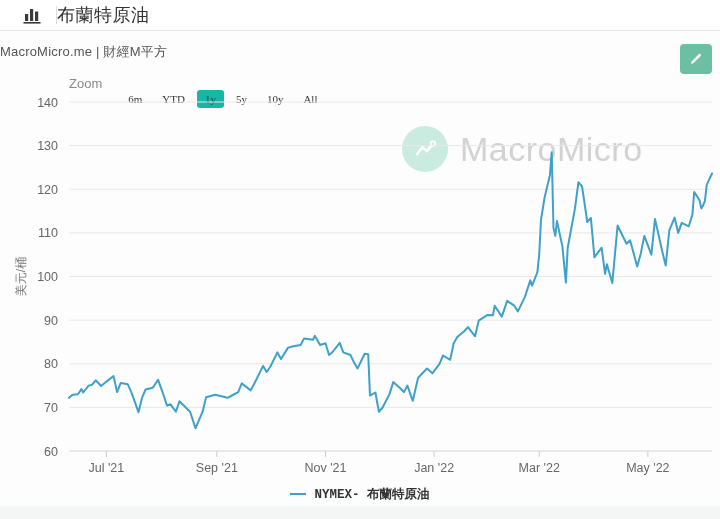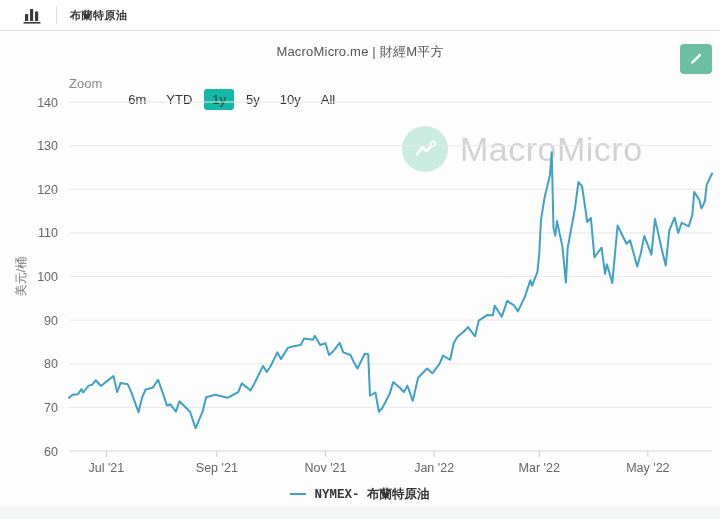--- a/index.html
+++ b/index.html
@@ -6,37 +6,37 @@
   html,body { width:720px; height:519px; background:#ffffff; overflow:hidden;
               font-family:"Liberation Sans", sans-serif; }
   .page { position:relative; width:720px; height:519px; background:#fdfdfd; }
 
   
   .top-bar { position:absolute; left:0; top:0; width:720px; height:31px;
              background:#ffffff; border-bottom:1px solid #e4e4e4;
              display:flex; align-items:center; }
   .chart-type-icon { margin-left:22px; width:22px; height:20px; display:flex; }
   .tb-divider { width:1px; height:18px; background:#dddddd; margin-left:12px; }
-  .page-title { margin-left:13px; font-size:11px; color:#333333; font-weight:700; letter-spacing:.5px; }
+  .page-title { font-size:18px; color:#333333; font-weight:400; letter-spacing:.5px; }
 
   
   .sub-row { position:absolute; left:0; top:31px; width:720px; height:44px; }
-  .source-caption { position:absolute; left:0; top:12px; width:720px; text-align:center;
+  .source-caption { position:absolute; left:0; top:12px; width:720px; 
                     font-size:13px; color:#555555; letter-spacing:.2px; }
   .edit-btn { position:absolute; left:680px; top:13px; width:32px; height:30px;
               border:none; border-radius:4px; background:#6cbfa2; cursor:pointer;
               display:flex; align-items:center; justify-content:center; }
 
   
   .toolbar { position:absolute; left:69px; top:72px; height:22px;
              display:flex; align-items:center; gap:12px; }
   .zoom-label { font-size:13px; color:#8a8a8a; margin-right:6px; }
-  .range-btn { font-size:13px; color:#333333; background:transparent; border:none;
+  .range-btn { font-size:11px; color:#333333; background:transparent; border:none;
                padding:3px 8px; border-radius:3px; cursor:pointer;
-               font-family:Liberation Sans, sans-serif;margin-top:32px; }
+               font-family:Liberation Serif, serif;margin-top:32px; }
   .range-btn.active { background:#14b8a6; color:#20473c; }
 
   
   .chart-wrap { position:absolute; left:0; top:92px; width:720px; height:392px; }
   .watermark { position:absolute; left:402px; top:34px; display:flex; align-items:center;
                gap:12px; pointer-events:none; }
   .wm-circle { width:46px; height:46px; border-radius:50%; background:#c9ebe0;
                display:flex; align-items:center; justify-content:center; }
   .wm-text { font-size:34px; color:#d2d2d2; letter-spacing:.5px; font-weight:400; }
   svg.chart { position:absolute; left:0; top:0; }

